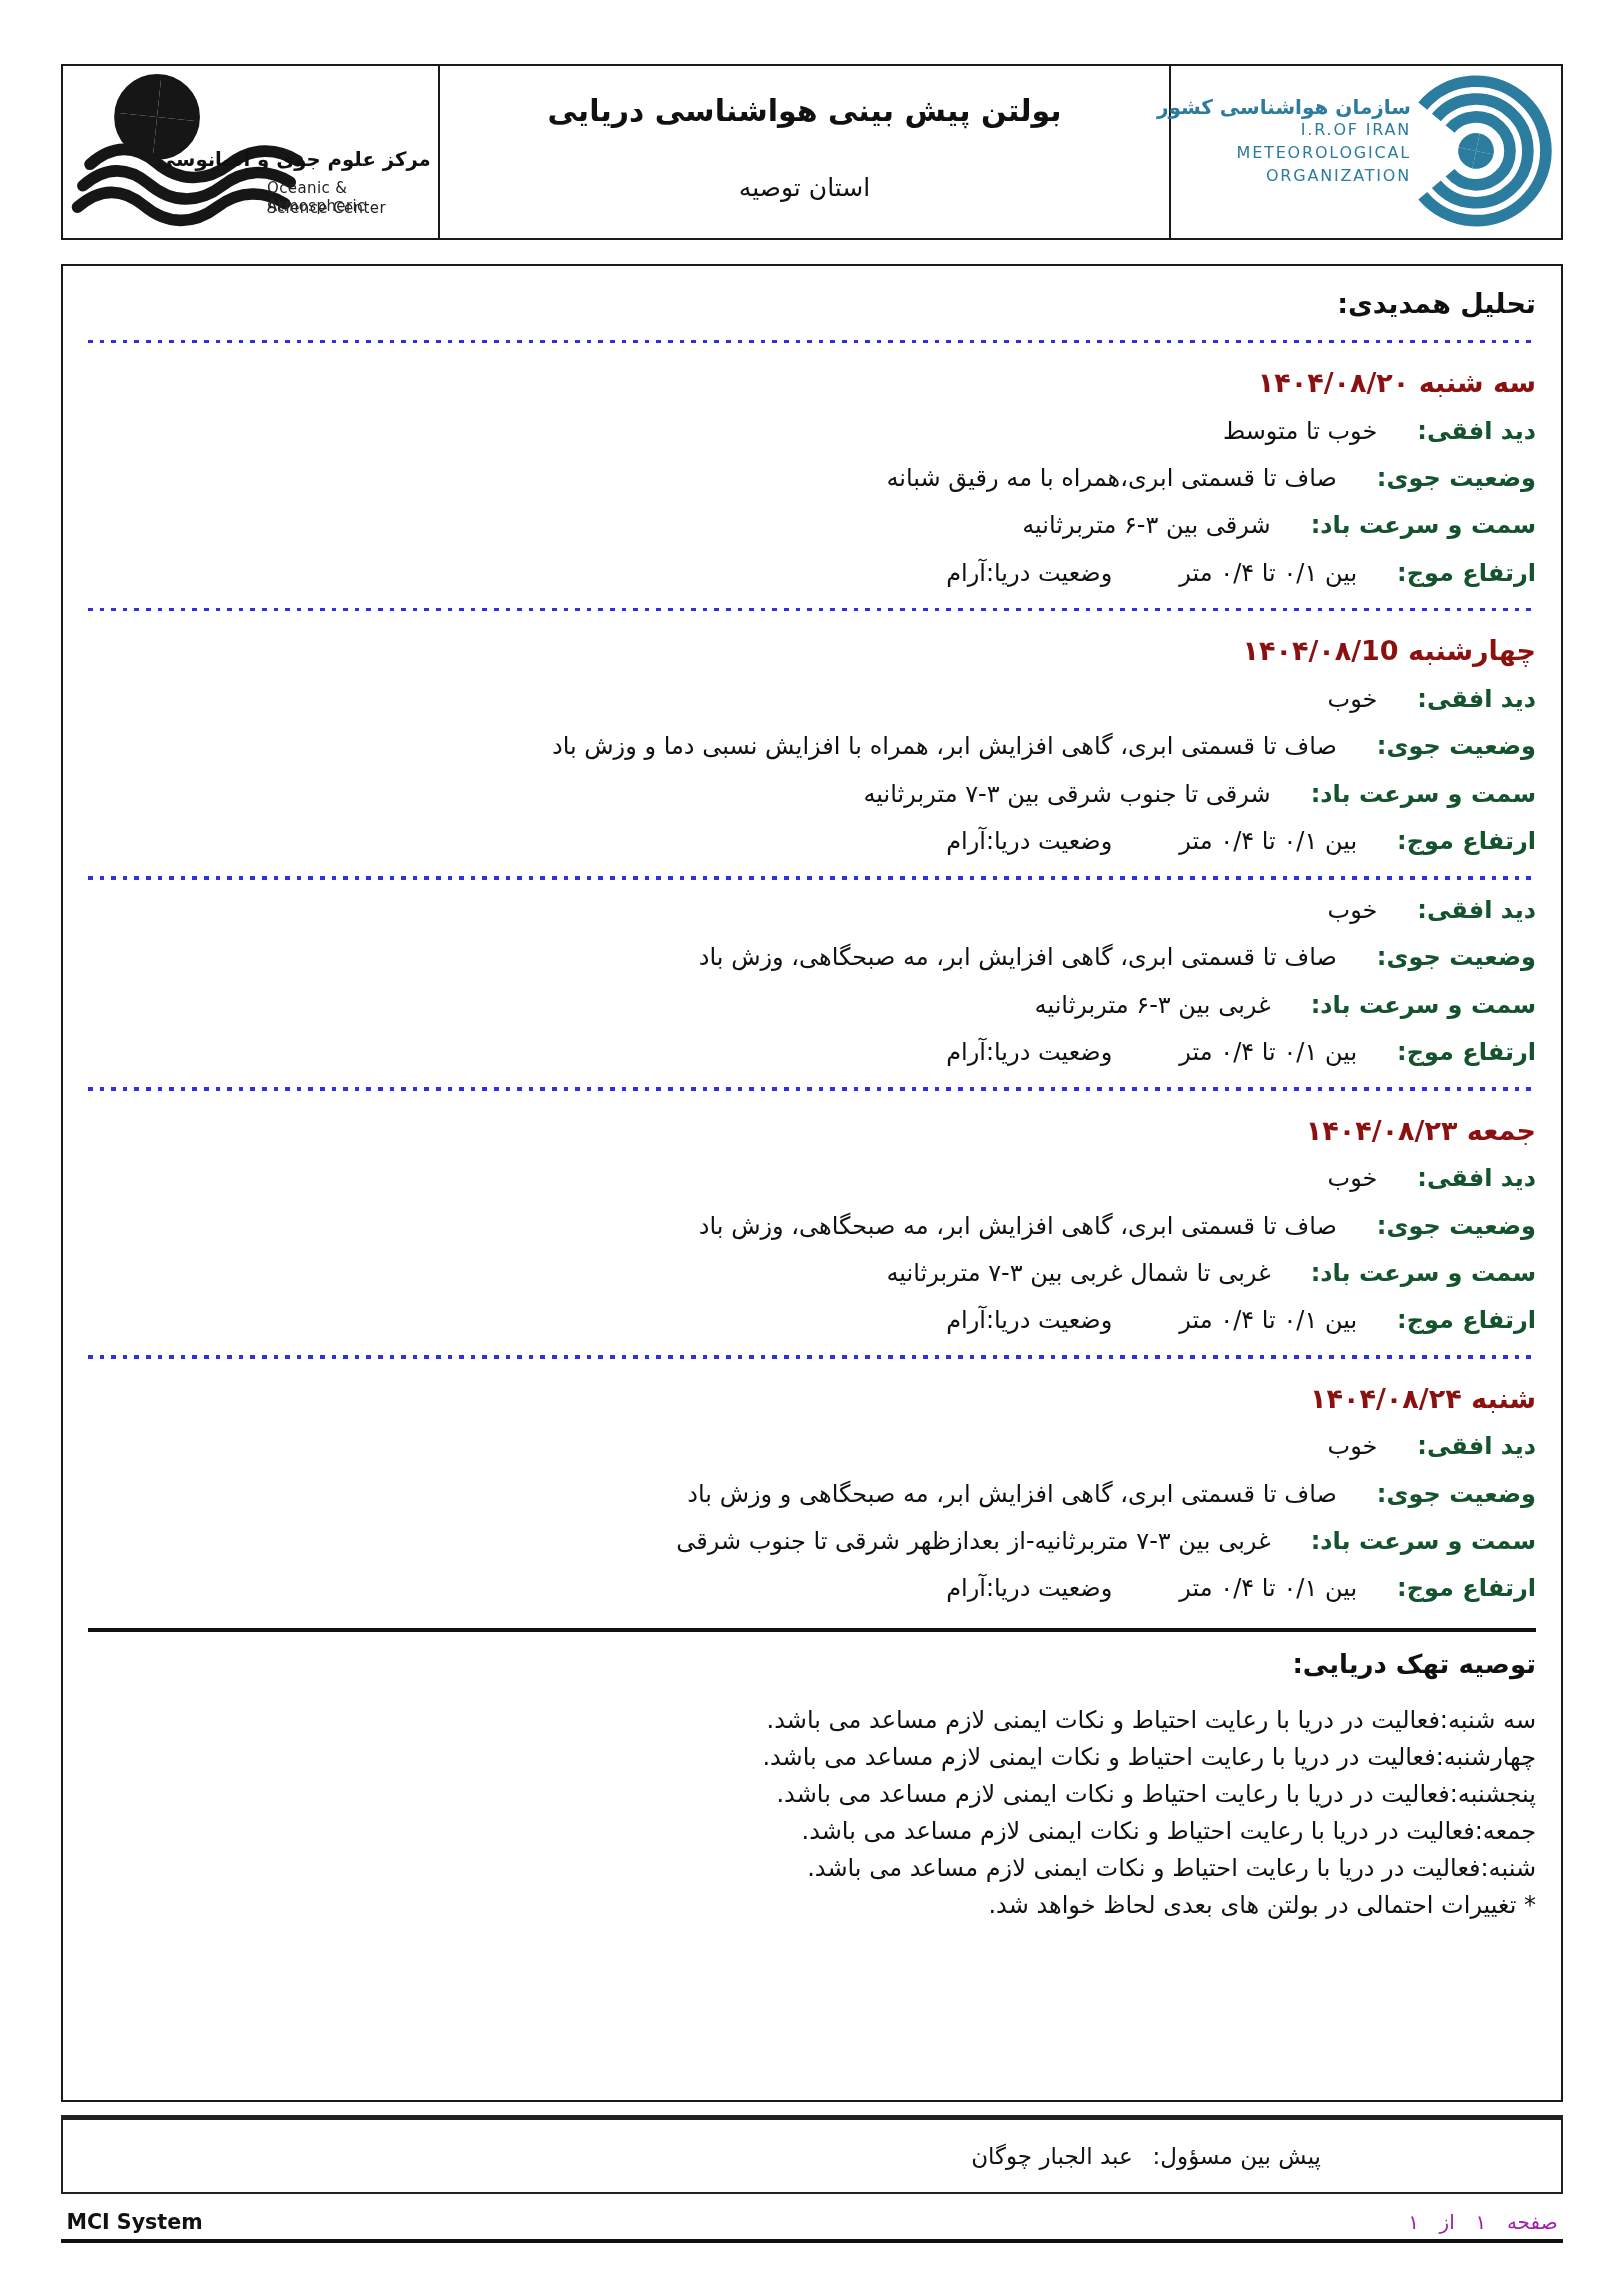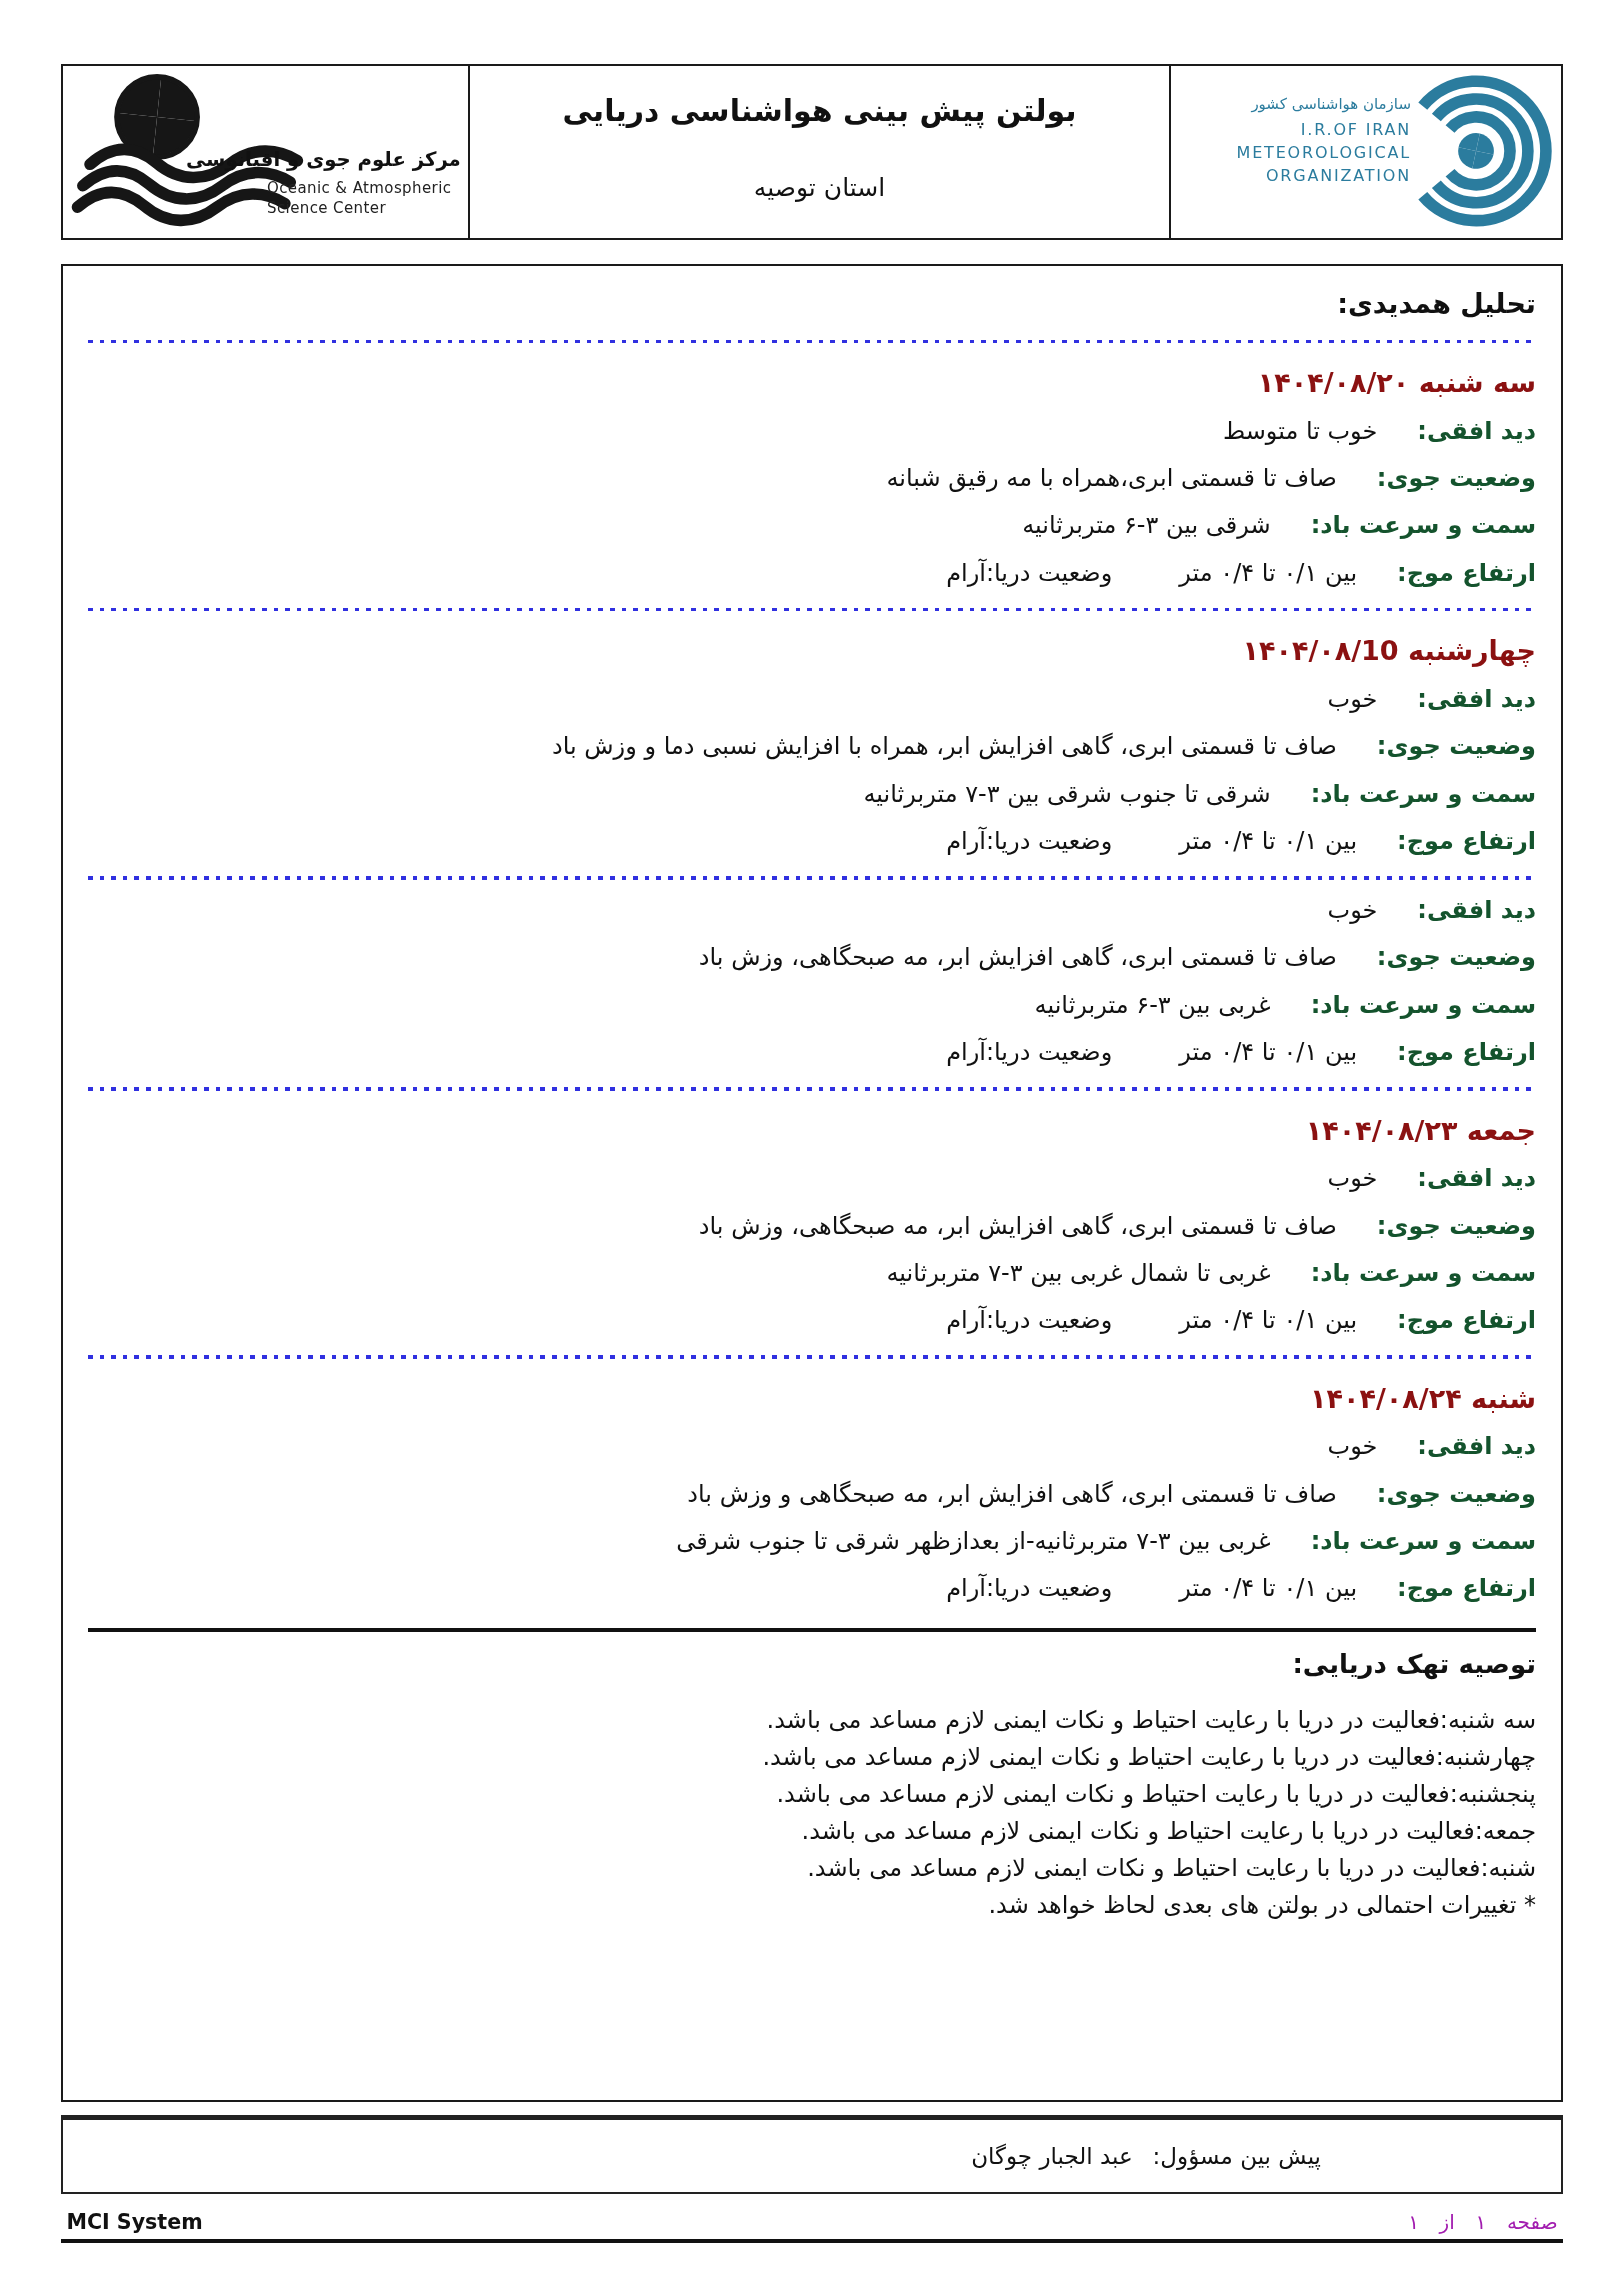--- a/index.html
+++ b/index.html
@@ -3,33 +3,33 @@
 <meta charset="utf-8">
 <style>
   * { box-sizing: border-box; margin: 0; padding: 0; }
   body { background: #fff; font-family: "DejaVu Sans", sans-serif; }
   .page { position: relative; width: 1621px; height: 2293px; background: #fff; overflow: hidden; }
   .inner { margin-left: 61px; width: 1502px; }
 
   
   .hdrbox { margin-top: 64px; height: 176px; border: 2.7px solid #1a1a1a; display: flex; direction: ltr; }
   .hcell { position: relative; height: 100%; }
-  .hcell.left  { width: 405px; }
+  .hcell.left  { width: 375px; }
   .hcell.center{ flex: 1; border-left: 2.7px solid #1a1a1a; border-right: 2.7px solid #1a1a1a;
                  display: flex; flex-direction: column; align-items: center; }
   .hcell.right { width: 390px; }
   .center-title { margin-top: 27px; font-size: 30px; font-weight: 700; color: #111; direction: rtl; }
   .center-sub   { margin-top: 45px; font-size: 25px; color: #111; direction: rtl; }
 
   .ltxt-fa { position: absolute; top: 82px; right: 7.2px; font-size: 19.7px; font-weight: 700; color: #111; direction: rtl; }
   .ltxt-en { position: absolute; left: 204px; font-size: 15px; color: #222; letter-spacing: 0.4px; }
   .ltxt-en.l1 { top: 113px; } .ltxt-en.l2 { top: 133px; }
 
   .rtxt { position: absolute; right: 150px; color: #2B7C9E; text-align: right; white-space: nowrap; }
-  .rtxt.fa { top: 29px; font-size: 15px; font-weight: 400; direction: rtl; }
+  .rtxt.fa { top: 29px; font-size: 20px; font-weight: 700; direction: rtl; }
   .rtxt.e1 { top: 54px;  font-size: 16px; letter-spacing: 1.8px; }
   .rtxt.e2 { top: 77px;  font-size: 16px; letter-spacing: 1.8px; }
   .rtxt.e3 { top: 100px; font-size: 16px; letter-spacing: 1.8px; }
 
   
   .mainbox { margin-top: 24px; height: 1838px; border: 2.7px solid #1a1a1a; padding: 0 25px; direction: rtl; overflow: hidden; }
   .doc-title { margin-top: 21.5px; text-align: center; font-size: 28px; font-weight: 700; color: #111; line-height: 38px; }
   .analysis  { margin-top: 19.7px; text-align: right; font-size: 27px; font-weight: 700; color: #111; line-height: 36px; }
   .dotsep { margin-top: 18px; height: 3.6px;
             background: repeating-linear-gradient(90deg, #3030E0 0 4.5px, transparent 4.5px 11.6px); }

